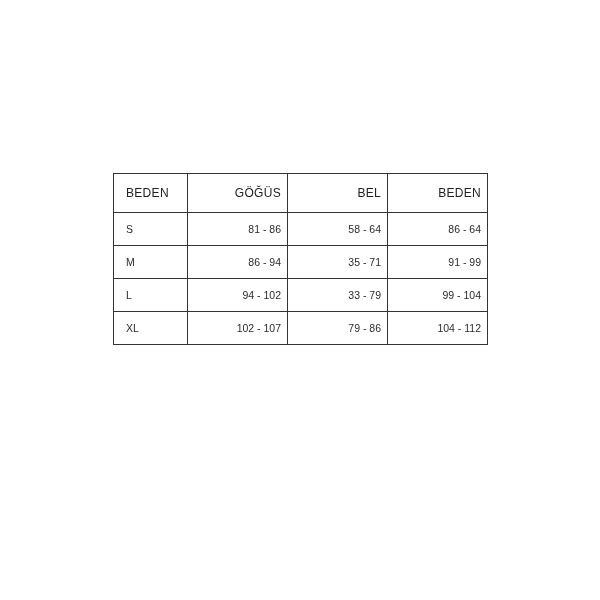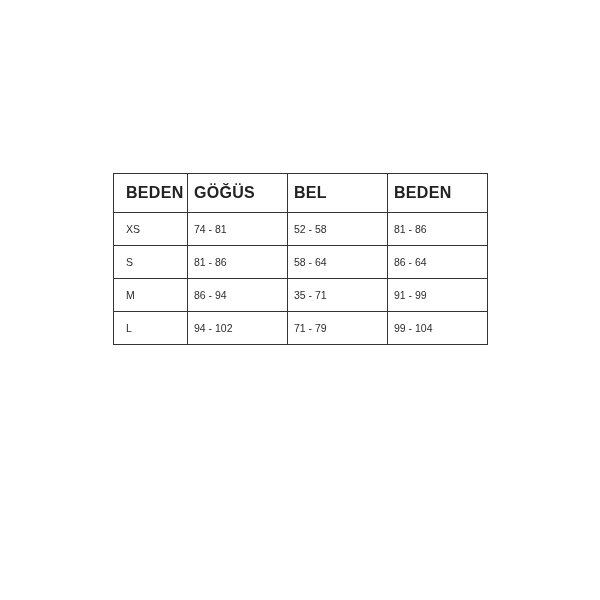--- a/index.html
+++ b/index.html
@@ -30,27 +30,27 @@
     width: 374px;
     table-layout: fixed;
   }
   table.size-table th,
   table.size-table td {
     border: 1px solid #343434;
     height: 32px;
     padding: 0 6px;
     font-size: 10.5px;
     color: #2c2c2c;
-    text-align: left;
+    text-align: right;
     vertical-align: middle;
     font-weight: normal;
   }
   table.size-table thead th {
-    font-weight: bold;
-    font-size: 16px;
+    font-weight: normal;
+    font-size: 12px;
     letter-spacing: 0.3px;
     color: #222222;
     height: 38px;
   }
   table.size-table thead th.col-beden,
   table.size-table tbody td.col-beden {
     text-align: left;
     padding-left: 12px;
   }
   col.c-beden { width: 74px; }
@@ -73,39 +73,39 @@
       <thead>
         <tr>
           <th class="col-beden">BEDEN</th>
           <th>GÖĞÜS</th>
           <th>BEL</th>
           <th>BEDEN</th>
         </tr>
       </thead>
       <tbody>
         <tr>
-          <td class="col-beden">XS</td>
-          <td>74 - 81</td>
-          <td>52 - 58</td>
-          <td>81 - 86</td>
-        </tr>
-        <tr>
           <td class="col-beden">S</td>
           <td>81 - 86</td>
           <td>58 - 64</td>
           <td>86 - 64</td>
         </tr>
         <tr>
           <td class="col-beden">M</td>
           <td>86 - 94</td>
           <td>35 - 71</td>
           <td>91 - 99</td>
         </tr>
         <tr>
           <td class="col-beden">L</td>
           <td>94 - 102</td>
-          <td>71 - 79</td>
+          <td>33 - 79</td>
           <td>99 - 104</td>
+        </tr>
+        <tr>
+          <td class="col-beden">XL</td>
+          <td>102 - 107</td>
+          <td>79 - 86</td>
+          <td>104 - 112</td>
         </tr>
       </tbody>
     </table>
   </div>
 </div>
 
 </body></html>

